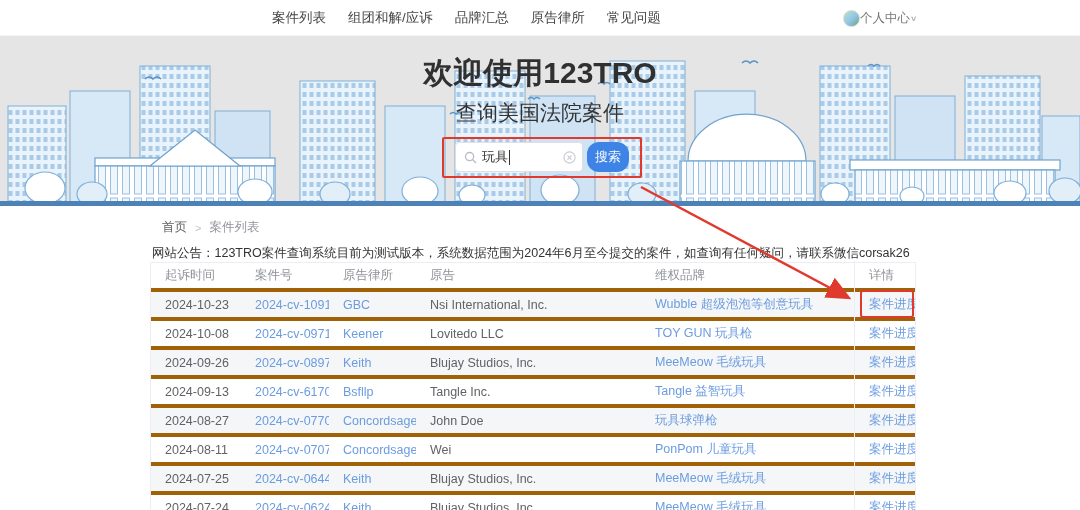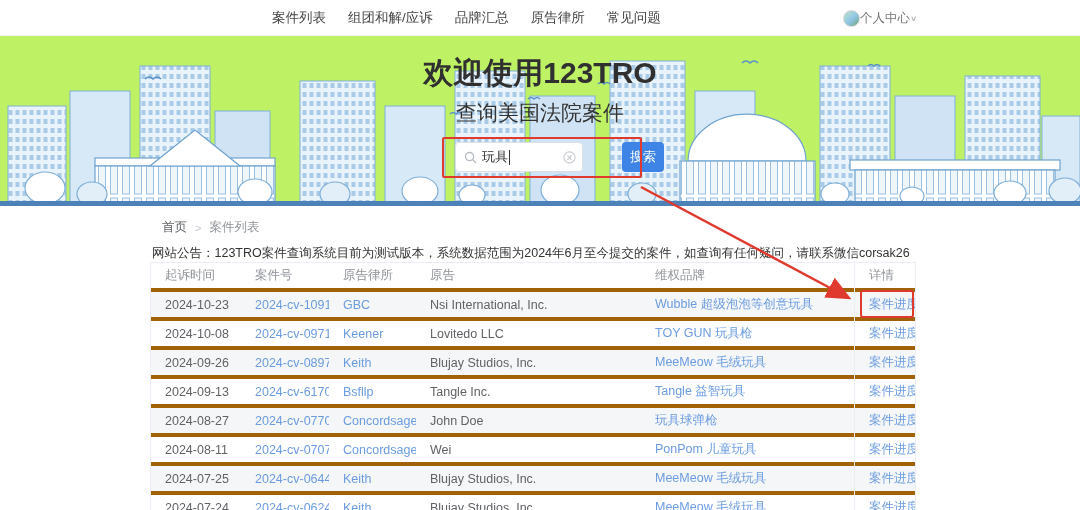--- a/index.html
+++ b/index.html
@@ -14,34 +14,34 @@
     color:#3572c6; letter-spacing:1px; }
   .nav-items { position:absolute; left:272px; top:0; height:36px; display:flex; align-items:center; gap:22px; }
   .nav-item { font-size:13.5px; color:#454545; cursor:pointer; white-space:nowrap; }
   .user-area { position:absolute; left:843px; top:0; height:36px; display:flex; align-items:center; }
   .avatar { width:17px; height:17px; border-radius:50%; border:1px solid #d8d8d8;
     background:linear-gradient(135deg,#bfe3c7 0%,#8fc4e8 55%,#6aa56f 100%); }
   .user-label { font-size:12.5px; color:#757575; }
   .chevron { font-size:10px; color:#aaa; transform:scaleY(.8); }
 
   
-  .hero { position:absolute; left:0; top:36px; width:1080px; height:176px; background:#bef264; overflow:hidden; }
+  .hero { position:absolute; left:0; top:36px; width:1080px; height:176px; background:#e5e5e5; overflow:hidden; }
   .hero svg.sky { position:absolute; left:0; bottom:0; }
   .hero-title { position:absolute; left:0; top:17px; width:100%; text-align:center;
     font-size:30px; font-weight:600; color:#303030; }
   .hero-sub { position:absolute; left:0; top:63px; width:100%; text-align:center;
     font-size:21px; font-weight:400; color:#333; }
-  .search-row { position:absolute; left:455px; top:106px; display:flex; align-items:center;gap:35px; }
+  .search-row { position:absolute; left:455px; top:106px; display:flex; align-items:center; }
   .search-box { width:128px; height:30px; background:#fff; border:1px solid #dcdfe6; border-radius:4px;
     display:flex; align-items:center; padding:0 6px 0 8px; }
   .search-text { font-size:13px; color:#333; margin-left:5px; flex:0 0 auto; }
   .caret { width:1px; height:15px; background:#333; margin-left:1px; }
   .spacer { flex:1; }
   .search-btn { margin-left:4px; width:42px; height:30px; background:#3e83e6; color:#fff; border:none;
-    border-radius:4px; font-size:13px; cursor:pointer; font-family:inherit; }
+    border-radius:12px; font-size:13px; cursor:pointer; font-family:inherit; }
 
   
   .breadcrumb { position:absolute; left:162px; top:219px; font-size:12.5px; color:#606266;
     display:flex; gap:8px; align-items:center; }
   .crumb-sep { color:#c0c4cc; font-size:11px; }
   .crumb-current { color:#909399; }
   .notice { position:absolute; left:152px; top:245px; font-size:12.5px; color:#333; }
 
   
   .table { position:absolute; left:150px; top:262px; width:766px;

